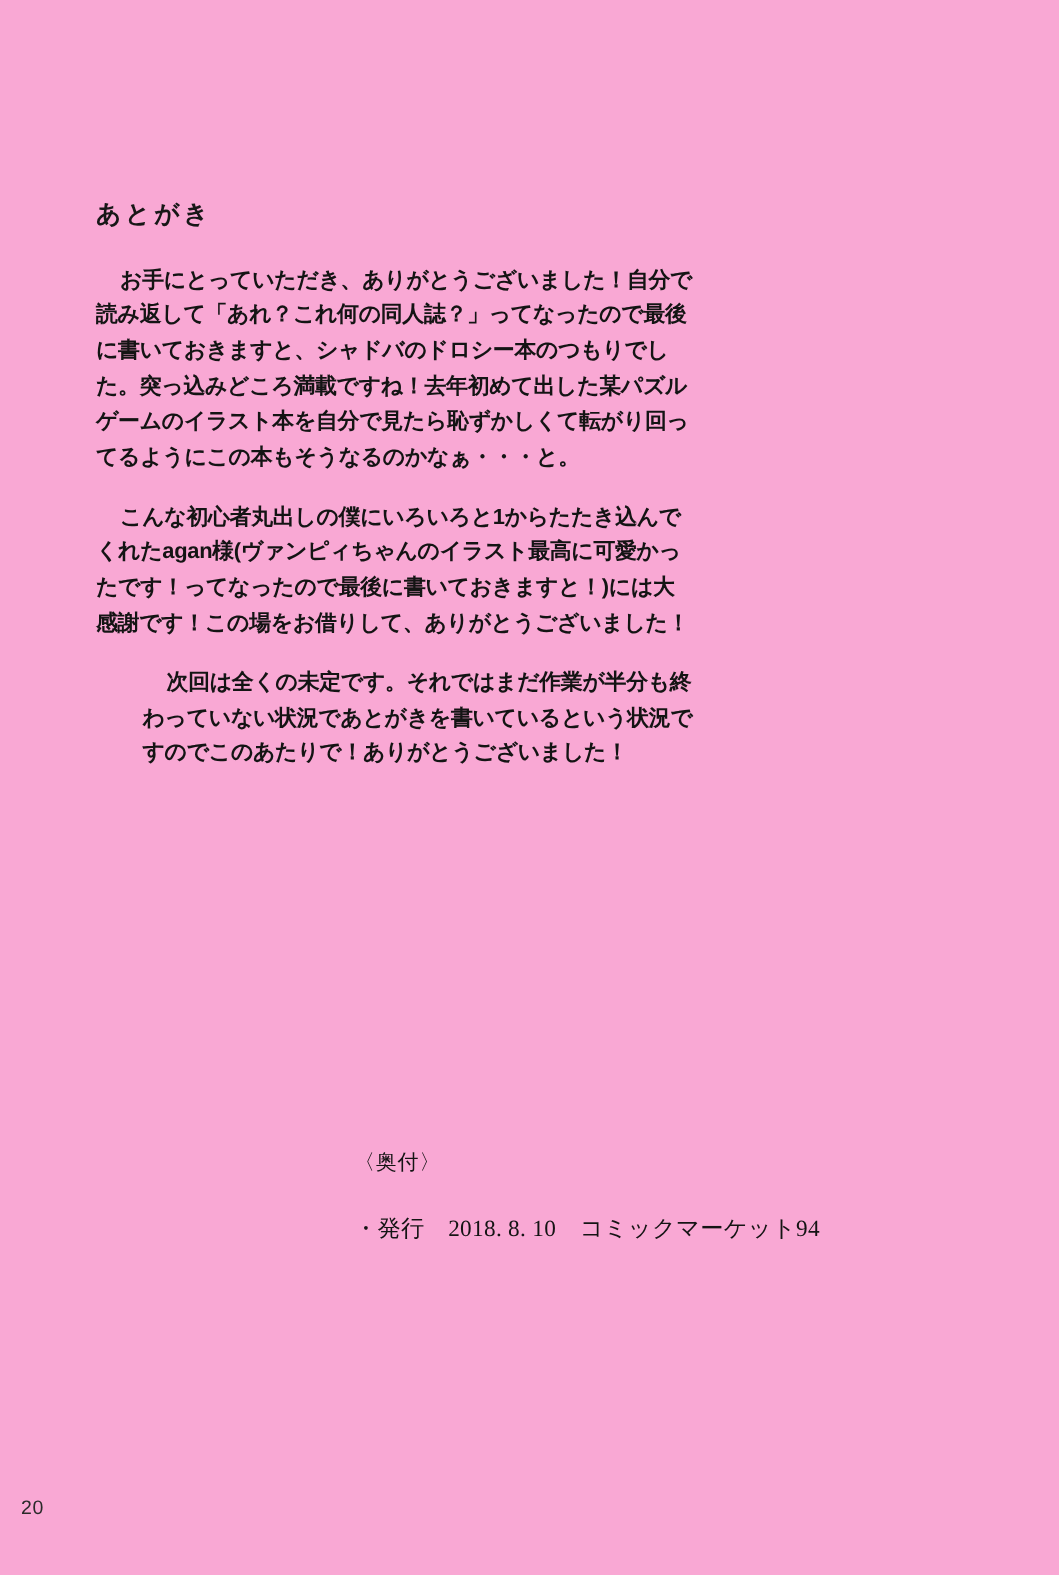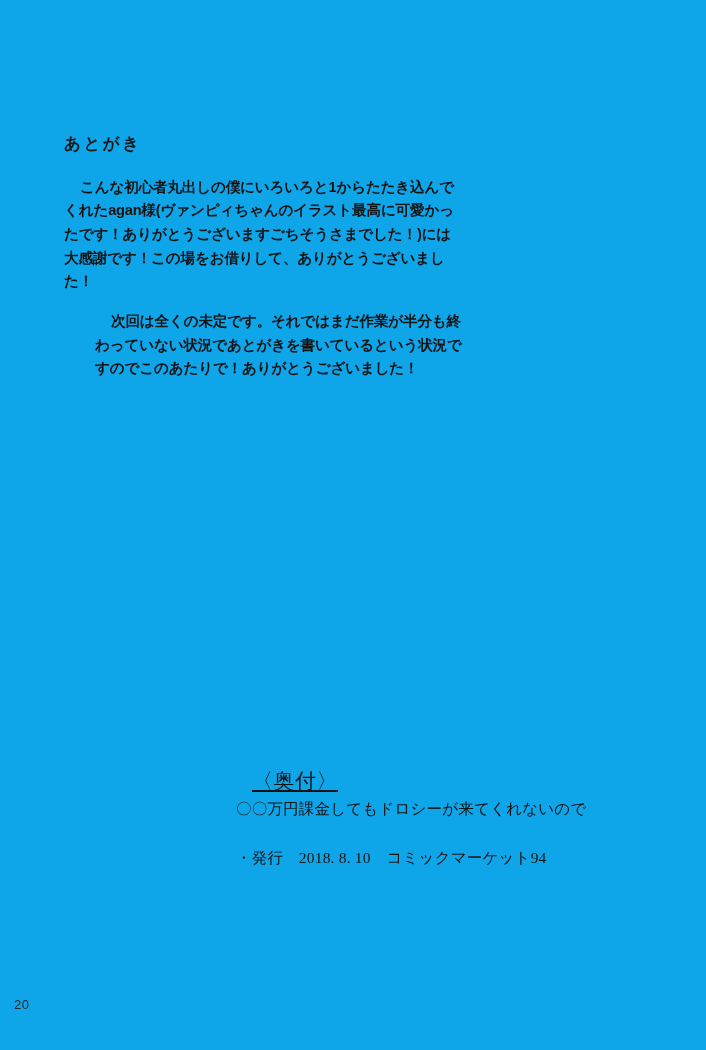--- a/index.html
+++ b/index.html
@@ -14,21 +14,21 @@
     color: #1a1a1a;
     position: relative;
     overflow: hidden;
   }
   .page {
     position: absolute;
     left: 0;
     top: 0;
     width: 706px;
     height: 1050px;
-    background: #0ea5e9;
+    background: #f9a8d4;
   }
 
   
   .afterword {
     position: absolute;
     left: 64px;
     top: 134px;
     width: 400px;
   }
   .afterword-heading {
@@ -56,25 +56,24 @@
   
   .colophon {
     position: absolute;
     left: 236px;
     top: 766px;
     width: 420px;
     font-family: "Liberation Serif", serif;
     color: #141414;
   }
   .colophon-title {
-    font-size: 21px;
+    font-size: 14px;
     line-height: 1.45;
-    margin: 0 0 1px 16px;
+    margin: 0 0 1px 0;
     letter-spacing: 0.5px;
-    text-decoration: underline;
   }
   .colophon-subtitle {
     font-size: 15.5px;
     line-height: 1.5;
     margin: 0 0 4px 0;
     letter-spacing: 0.2px;
   }
   .colophon-line {
     font-size: 15.5px;
     line-height: 1.72;
@@ -100,26 +99,26 @@
     letter-spacing: 0.5px;
   }
 </style>
 </head>
 <body>
 
 <div class="page">
 
   <section class="afterword">
     <h1 class="afterword-heading">あとがき</h1>
-    <p>こんな初心者丸出しの僕にいろいろと1からたたき込んでくれたagan様(ヴァンピィちゃんのイラスト最高に可愛かったです！ありがとうございますごちそうさまでした！)には大感謝です！この場をお借りして、ありがとうございました！</p>
+    <p>お手にとっていただき、ありがとうございました！自分で読み返して「あれ？これ何の同人誌？」ってなったので最後に書いておきますと、シャドバのドロシー本のつもりでした。突っ込みどころ満載ですね！去年初めて出した某パズルゲームのイラスト本を自分で見たら恥ずかしくて転がり回ってるようにこの本もそうなるのかなぁ・・・と。</p>
+    <p>こんな初心者丸出しの僕にいろいろと1からたたき込んでくれたagan様(ヴァンピィちゃんのイラスト最高に可愛かったです！ってなったので最後に書いておきますと！)には大感謝です！この場をお借りして、ありがとうございました！</p>
     <p>次回は全くの未定です。それではまだ作業が半分も終わっていない状況であとがきを書いているという状況ですのでこのあたりで！ありがとうございました！</p>
   </section>
 
   <section class="colophon">
     <p class="colophon-title">〈奥付〉</p>
-    <p class="colophon-subtitle">〇〇万円課金してもドロシーが来てくれないので</p>
     <div class="colophon-group-gap"></div>
     <p class="colophon-line">・発行　2018. 8. 10　コミックマーケット94</p>
   </section>
 
   <div class="page-number">20</div>
 
 </div>
 
 </body></html>

